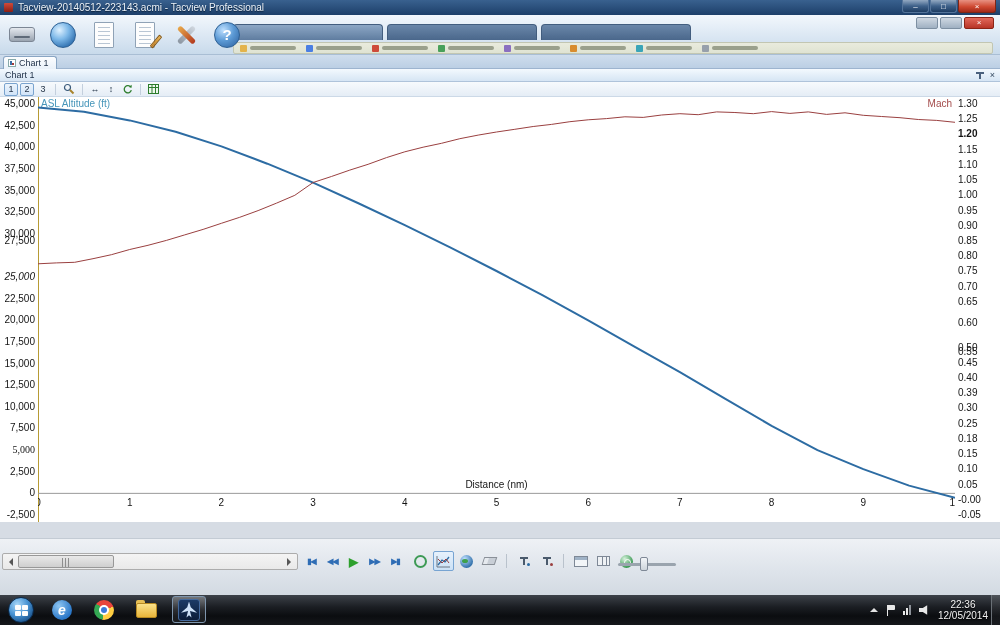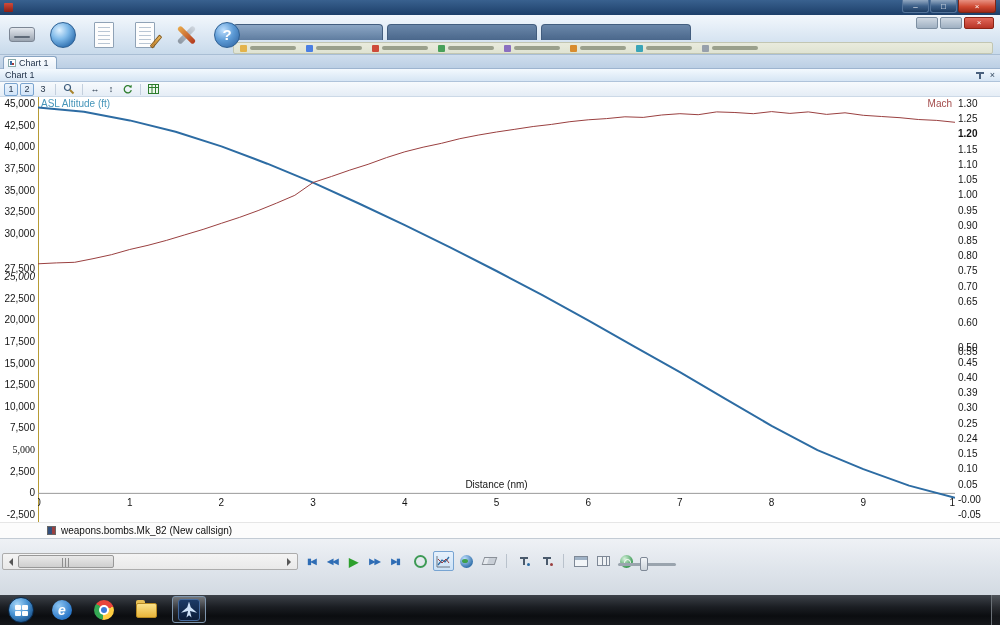--- a/index.html
+++ b/index.html
@@ -193,20 +193,21 @@
   .showdesktop { position:absolute; right:0; top:0; width:9px; height:30px; border-left:1px solid #6a7076;
     background:linear-gradient(rgba(255,255,255,.10),rgba(255,255,255,.02)); }
 </style>
 </head>
 <body>
 
 <div class="screen">
 
   <div class="titlebar">
     <span class="title-icon"></span>
+    <span class="title-text">Tacview-20140512-223143.acmi - Tacview Professional</span>
     <div class="win-controls">
       <button class="win-btn">–</button>
       <button class="win-btn">□</button>
       <button class="win-btn close">×</button>
     </div>
   </div>
 
   <div class="ribbon">
     <div class="bg-tabs">
       <span class="bg-tab lit"></span>
@@ -327,21 +328,21 @@
 
   <div class="chartregion">
     <div class="axis-left" id="axisLeft">
         <div class="tick" style="top: 2px;">45,000</div>
         <div class="tick" style="top: 23.6316px;">42,500</div>
         <div class="tick" style="top: 45.2632px;">40,000</div>
         <div class="tick" style="top: 66.8947px;">37,500</div>
         <div class="tick" style="top: 88.5263px;">35,000</div>
         <div class="tick" style="top: 110.158px;">32,500</div>
         <div class="tick" style="top: 131.789px;">30,000</div>
-        <div class="tick" style="top: 167px;">27,500</div>
+        <div class="tick" style="top: 139px;">27,500</div>
         <div class="tick" style="top: 175.053px; font-style: italic;">25,000</div>
         <div class="tick" style="top: 196.684px;">22,500</div>
         <div class="tick" style="top: 218.316px;">20,000</div>
         <div class="tick" style="top: 239.947px;">17,500</div>
         <div class="tick" style="top: 261.579px;">15,000</div>
         <div class="tick" style="top: 283.211px;">12,500</div>
         <div class="tick" style="top: 304.842px;">10,000</div>
         <div class="tick" style="top: 326.474px;">7,500</div>
         <div class="tick" style="top: 348.105px; font-family: Liberation Serif, serif;">5,000</div>
         <div class="tick" style="top: 369.737px;">2,500</div>
@@ -386,36 +387,29 @@
         <div class="tick" style="top: 184.667px;">0.70</div>
         <div class="tick" style="top: 199.889px;">0.65</div>
         <div class="tick" style="top: 221px;">0.60</div>
         <div class="tick" style="top: 230.333px; margin-top: 20px;">0.55</div>
         <div class="tick" style="top: 245.556px;">0.50</div>
         <div class="tick" style="top: 260.778px;">0.45</div>
         <div class="tick" style="top: 276px;">0.40</div>
         <div class="tick" style="top: 291.222px;">0.39</div>
         <div class="tick" style="top: 306.444px;">0.30</div>
         <div class="tick" style="top: 321.667px;">0.25</div>
-        <div class="tick" style="top: 336.889px;">0.24</div>
+        <div class="tick" style="top: 336.889px;">0.18</div>
         <div class="tick" style="top: 352.111px; text-align: right;">0.15</div>
         <div class="tick" style="top: 367.333px;">0.10</div>
         <div class="tick" style="top: 382.556px;">0.05</div>
         <div class="tick" style="top: 397.778px;">-0.00</div>
         <div class="tick" style="top: 413px;">-0.05</div>
       </div>
   </div>
 
-  <div class="legendbar">
-    <span class="legend-marker">
-        <i id="lmA" style="background: rgb(51, 80, 124);"></i>
-        <i id="lmB" style="background: rgb(154, 64, 64);"></i>
-      </span>
-    <span>weapons.bombs.Mk_82 (New callsign)</span>
-  </div>
 
   <div class="bottomarea">
     <div class="hscroll">
       <span class="hs-arrow l">
           <i></i>
         </span>
       <span class="hs-arrow r">
           <i></i>
         </span>
       <span class="hs-thumb"></span>
@@ -495,16 +489,35 @@
       <span class="folder-icon">
           <i class="ftab"></i>
           <i class="fbody"></i>
         </span>
     </button>
     <button class="tb-active">
       <span class="tacview-icon">
           <i class="jet"></i>
         </span>
     </button>
+    <div class="tray">
+      <button class="tray-expand">
+          <i></i>
+        </button>
+      <span class="flagic">
+          <i class="pole"></i>
+          <i class="cloth"></i>
+        </span>
+      <span class="net">
+          <i></i>
+          <i></i>
+          <i></i>
+        </span>
+      <span class="vol"></span>
+      <button class="clock">
+        <div>22:36</div>
+        <div>12/05/2014</div>
+      </button>
+    </div>
     <div class="showdesktop"></div>
   </div>
 
 </div>
 
 </body></html>

